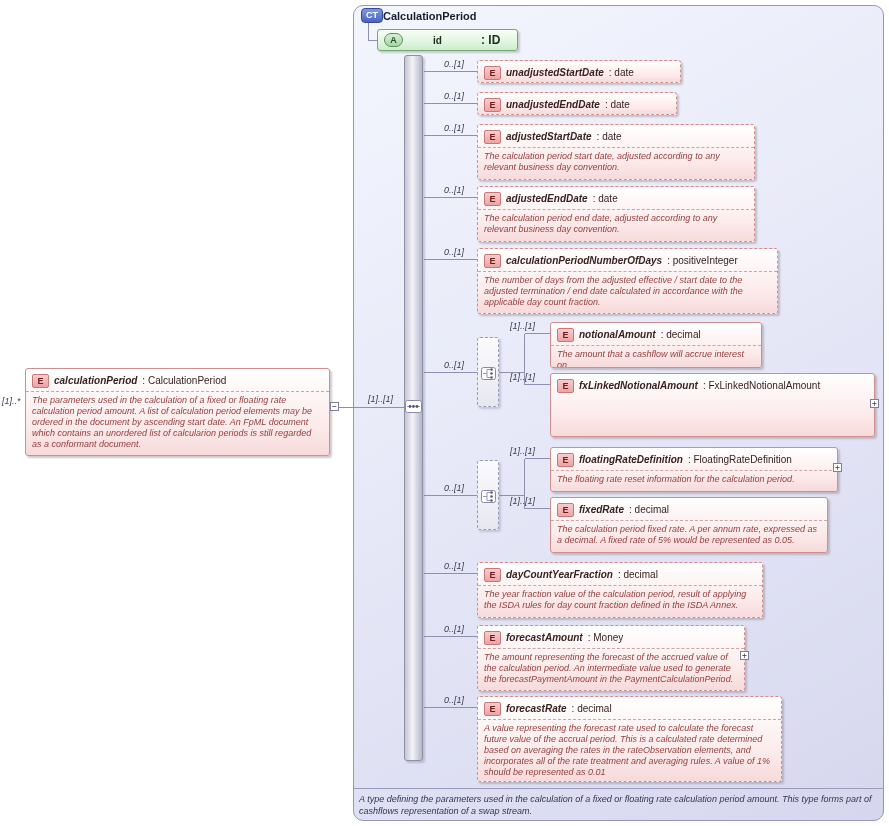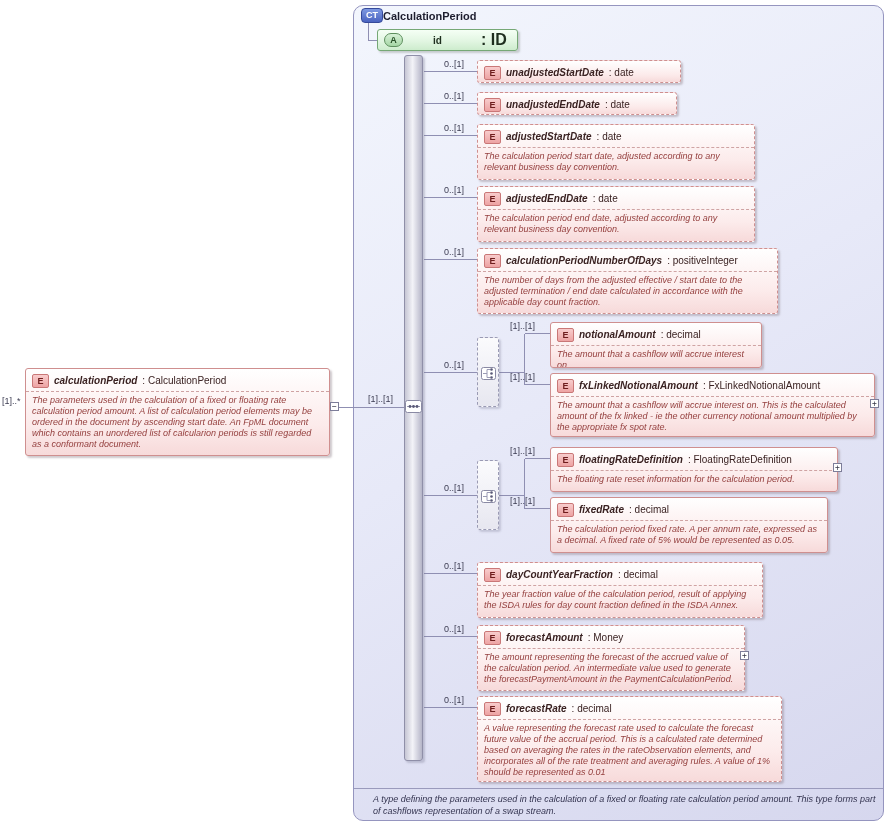--- a/index.html
+++ b/index.html
@@ -17,39 +17,39 @@
   }
   .panel-hd { position:absolute; left:361px; top:8px; display:flex; align-items:center; gap:0; }
   .badge-ct {
     display:inline-block; padding:1px 4px; border-radius:4px; line-height:11px;
     background:linear-gradient(180deg,#7e99e2,#4a63c0); border:1px solid #35499a;
     color:#ffffff; font-size:9px; font-weight:bold;
   }
   .panel-title { font-size:11px; font-weight:bold; color:#1d1d2e; }
   .panel-footer {
     position:absolute; left:354px; top:788px; width:529px; box-sizing:border-box;
-    border-top:1px solid #9a9abc; padding:4px 5px 0 19px;
+    border-top:1px solid #9a9abc; padding:4px 5px 0 5px;
     font-size:9px; font-style:italic; color:#343450; line-height:12px;
   }
 
   
   .attr {
     position:absolute; left:377px; top:29px; width:141px; height:22px; box-sizing:border-box;
     border:1px solid #76a876; border-radius:3px; overflow:hidden;
     background:linear-gradient(180deg,#f5fff5 0%, #e2f6e2 55%, #cdeccd 100%);
     box-shadow:2px 2px 2px rgba(120,130,120,.35);
     display:flex; align-items:center; gap:6px; padding:0 6px;
   }
   .badge-a {
     flex:0 0 auto; width:17px; height:12px; border-radius:7px; text-align:center;
     background:linear-gradient(180deg,#d7f1d7,#a5d6a5); border:1px solid #5e8f5e;
     color:#274f27; font-size:9px; font-weight:bold; line-height:12px;
   }
   .attr .nm { width:42px; font-size:10px; font-weight:bold; color:#1e2e1e;padding-left:24px; }
-  .attr .tp { font-size:16px; font-weight:bold; color:#1e2e1e; white-space:nowrap; }
+  .attr .tp { font-size:12px; font-weight:bold; color:#1e2e1e; white-space:nowrap; }
 
   
   .seqbar {
     position:absolute; left:404px; top:55px; width:19px; height:706px; box-sizing:border-box;
     border:1px solid #8f8fa8; border-radius:3px;
     background:linear-gradient(90deg,#c6c6d4 0%, #f3f3f8 45%, #b5b5c8 100%);
     box-shadow:2px 2px 2px rgba(120,120,145,.35);
   }
   .comp-icon { position:absolute; }
   .choice {
@@ -84,21 +84,21 @@
   }
 
   
   .btn {
     position:absolute; width:9px; height:9px; box-sizing:border-box;
     background:#ffffff; border:1px solid #7d7d99; color:#333344;
     font-family:"DejaVu Sans Mono", monospace; font-size:8px; line-height:7px;
     text-align:center; cursor:pointer;
   }
   .card {
-    position:absolute; font-size:9px; color:#3c3c52; white-space:nowrap;
+    position:absolute; font-size:9px; font-style:italic; color:#3c3c52; white-space:nowrap;
   }
 </style>
 </head>
 <body>
 
 <div class="canvas">
 
   <div class="panel"></div>
 
   <svg class="wires" width="889" height="826" viewBox="0 0 889 826">
@@ -227,21 +227,20 @@
     <div class="doc">The amount that a cashflow will accrue interest on.</div>
   </div>
 
   <div class="card" style="left:510px; top:372px;">[1]..[1]</div>
   <div class="el solid" style="left:550px; top:373px; width:325px; height:64px;">
     <div class="hd">
         <span class="badge-e">E</span>
         <span class="nm">fxLinkedNotionalAmount</span>
         <span class="tp"> : FxLinkedNotionalAmount</span>
       </div>
-    <div class="doc">The amount that a cashflow will accrue interest on. This is the calculated amount of the fx linked - ie the other currency notional amount multiplied by the appropriate fx spot rate.</div>
   </div>
   <div class="btn" style="left:870px; top:399px;">+</div>
 
   <div class="card" style="left:444px; top:483px;">0..[1]</div>
   <div class="choice" style="left:477px; top:460px;">
     <span class="comp-icon" style="left:3px; top:28px;">
       <svg width="15" height="13" viewBox="0 0 15 13">
           <rect x="0.5" y="0.5" width="14" height="12" rx="2" fill="#ffffff" stroke="#8a8aa4"></rect>
           <line x1="2" y1="6.5" x2="6" y2="6.5" stroke="#9a9ab4"></line>
           <line x1="6" y1="2.5" x2="6" y2="10.5" stroke="#9a9ab4"></line>

